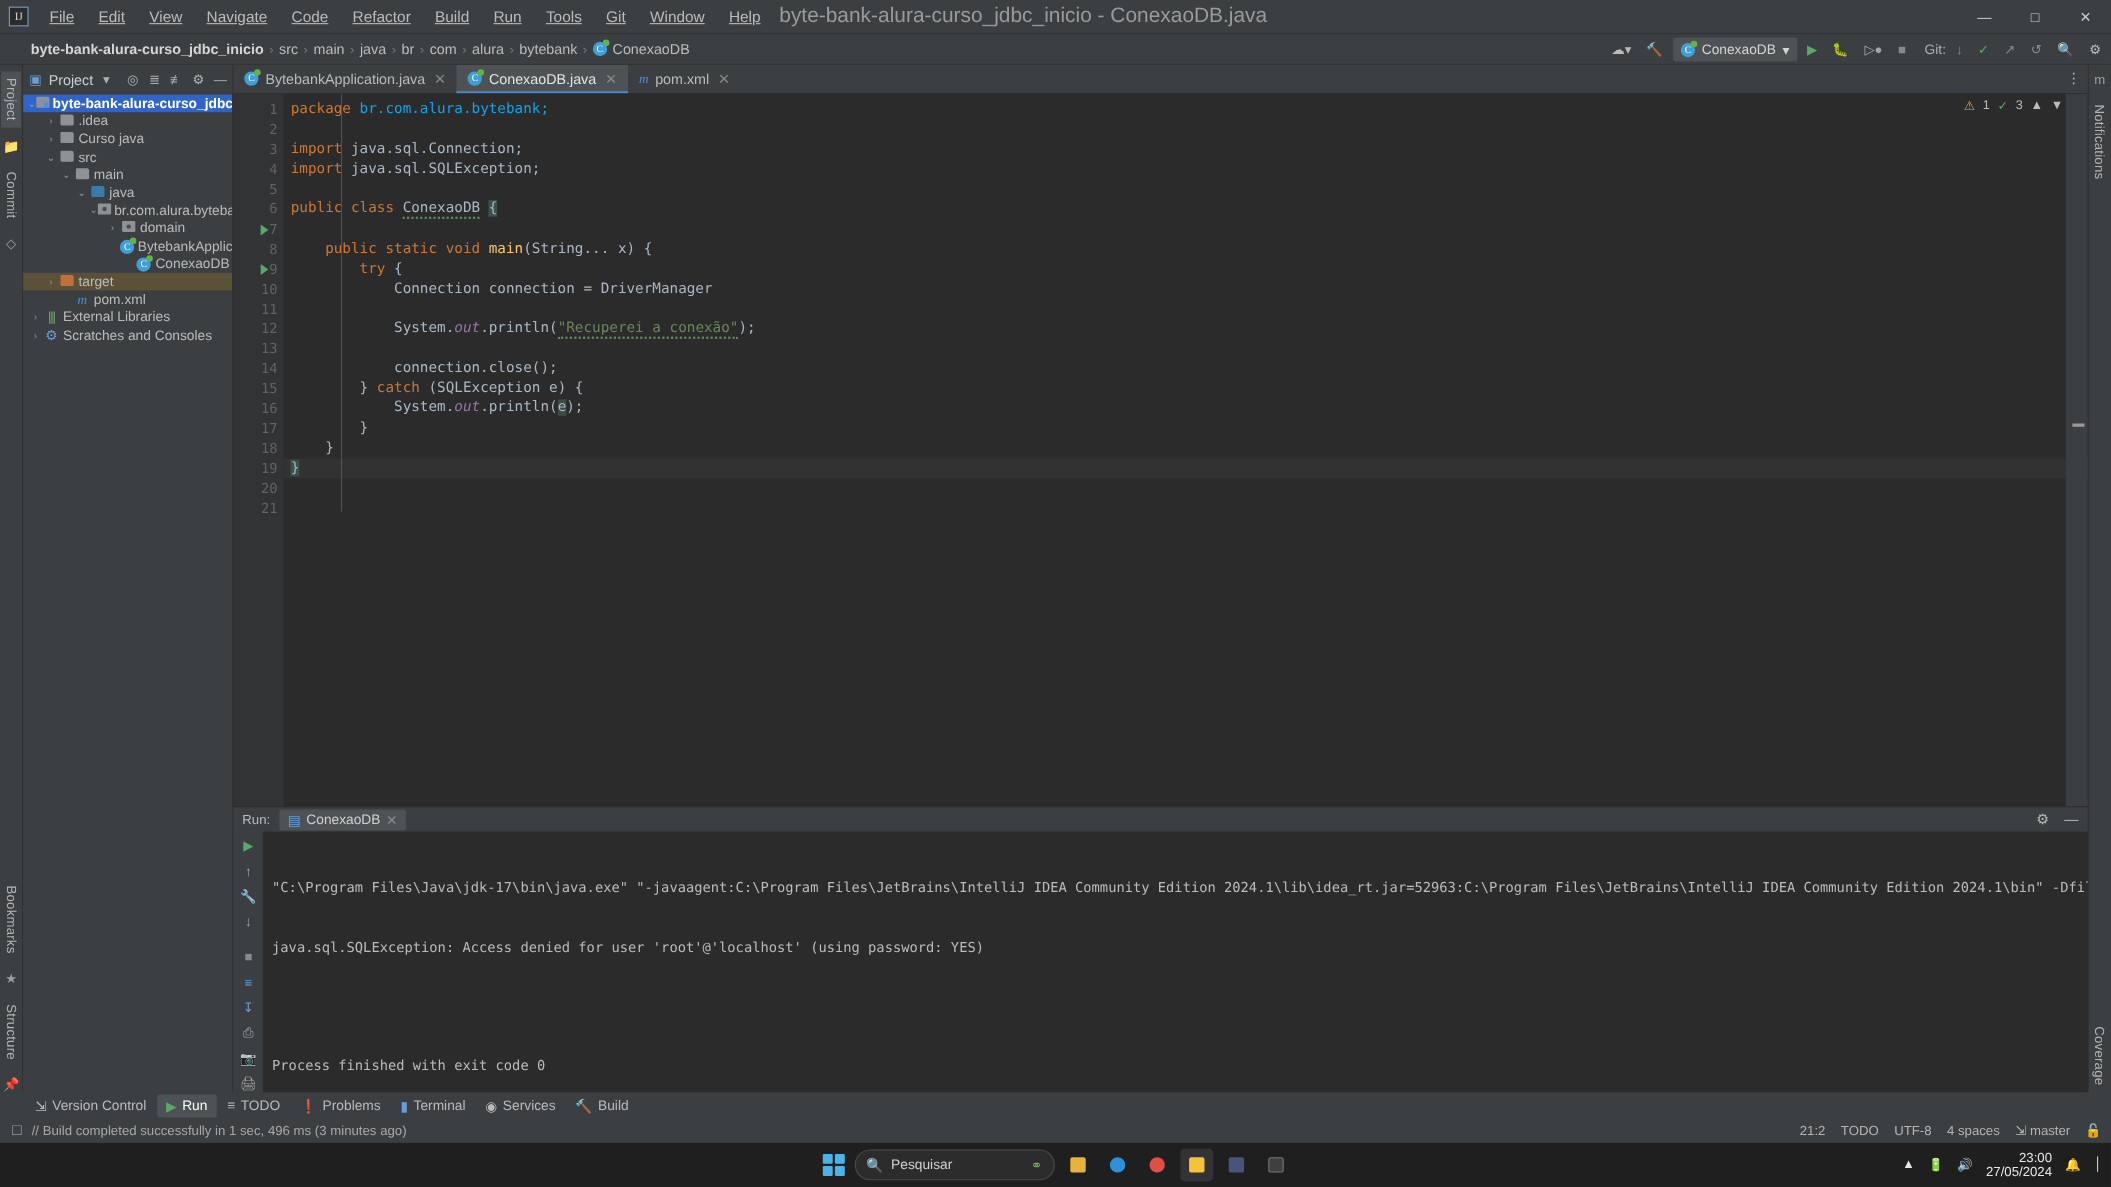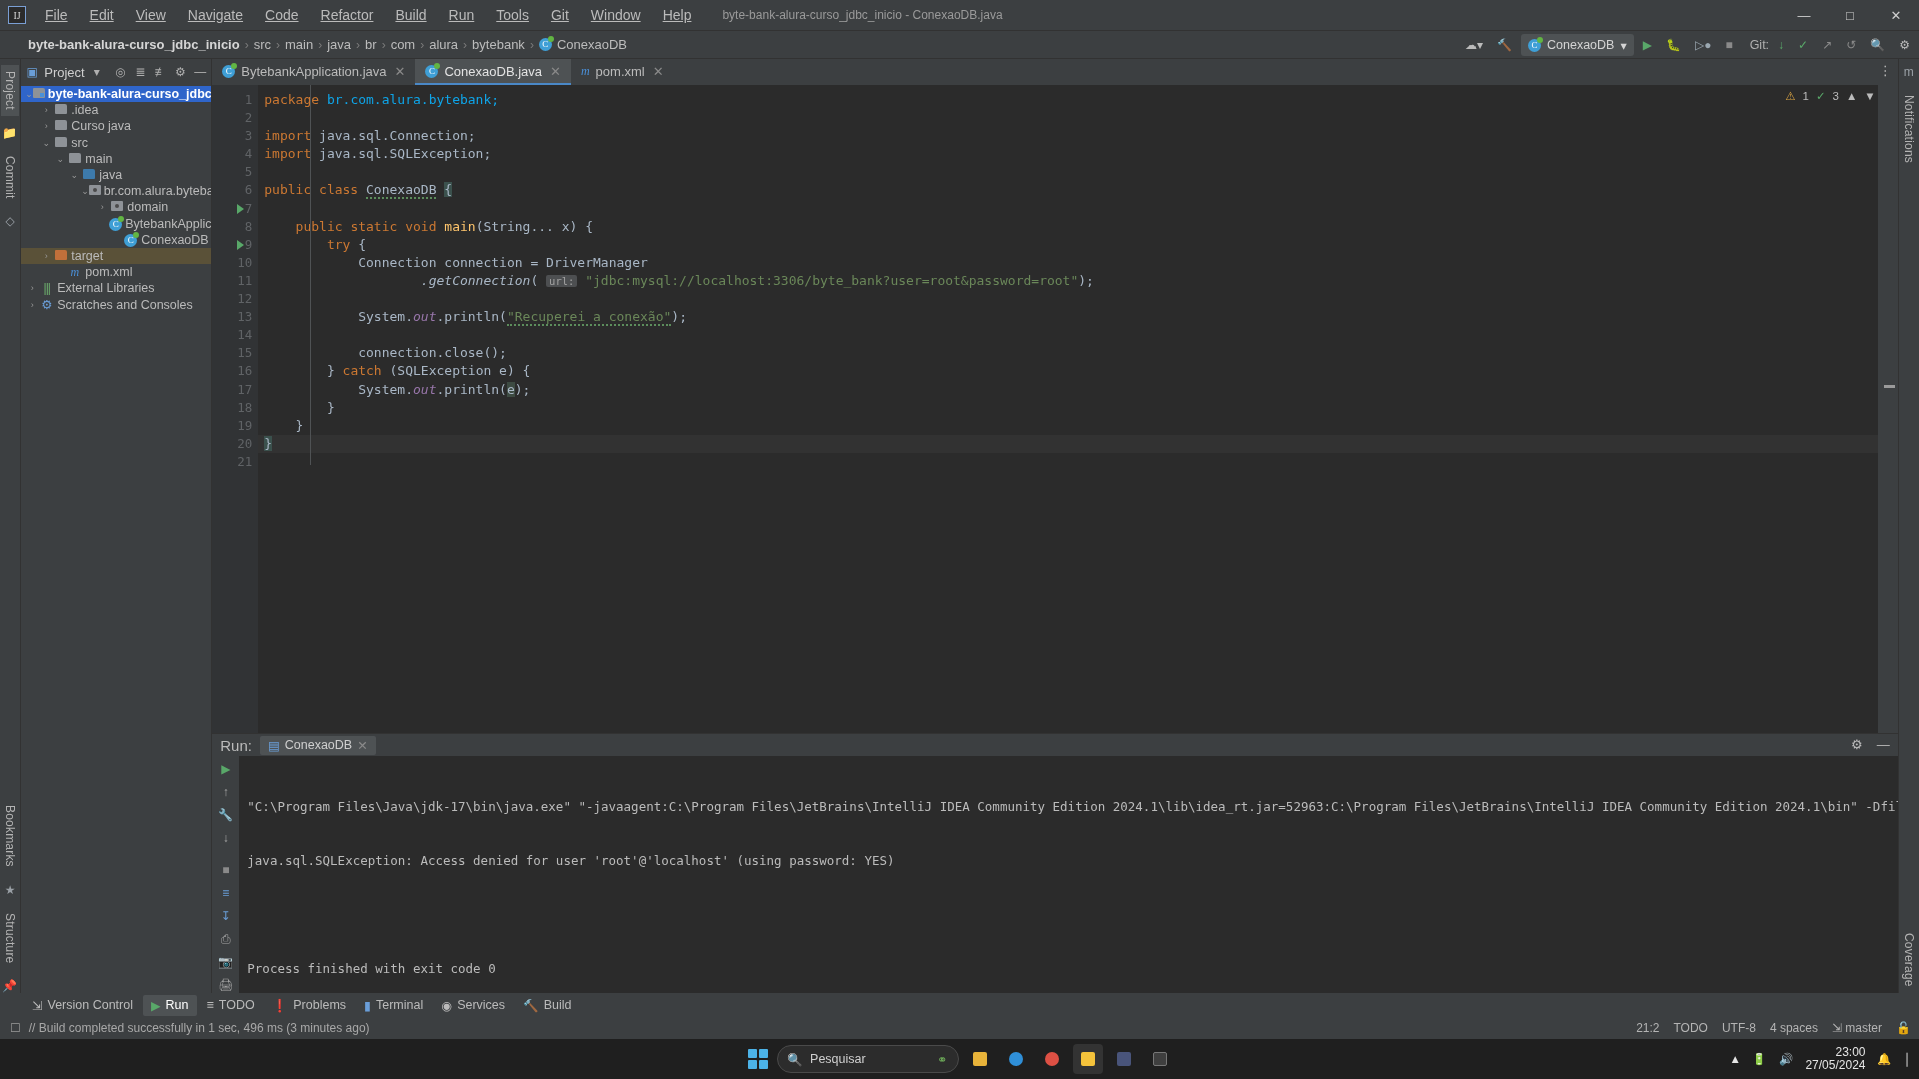--- a/index.html
+++ b/index.html
@@ -21,21 +21,21 @@
     width: 18px; height: 18px; margin: 0 8px 0 8px; border: 1px solid #7a9fd4;
     background: #2b2b2b; color: #d8d8d8; font-size: 10px; display:flex;
     align-items:center; justify-content:center; font-family:"Liberation Serif", serif;
   }
   .menubar { display: flex; align-items: center; gap: 0px; }
   .menu-item {
     padding: 4px 11px; font-size: 14px; color: #bbbbbb; cursor: default; line-height: 16px;
   }
   .menu-item u { text-decoration: underline; margin-top: 28px; }
   .window-title {
-    margin-left: 20px; font-size: 12px; color: #9a9a9a;
+    margin-left: 6px; font-size: 19px; color: #9a9a9a;
   }
   .win-controls { position: absolute; right: 0; top: 0; height: 31px; display: flex; }
   .win-btn { width: 46px; height: 31px; display: flex; align-items: center; justify-content: center; color: #cfcfcf; font-size: 13px; }
 
   
   .navbar {
     height: 28px; background: #3c3f41; display: flex; align-items: center;
     padding-left: 28px; flex: 0 0 28px; position: relative; border-bottom: 1px solid #323232;
   }
   .crumb { font-size: 13px; color: #bcbcbc; display:flex; align-items:center; }
@@ -131,21 +131,21 @@
 
   .editor-right-hdr {
     position:absolute; right: 22px; top: 4px; display:flex; align-items:center; gap:7px; font-size: 11.5px; color:#bbb; z-index: 5;
   }
   .warn-ic { color: #d9a343; }
   .ok-ic { color: #59a869; }
 
   
   .run-window { height: 260px; background: #3c3f41; display: flex; flex-direction: column; flex: 0 0 260px; border-top: 1px solid #323232;}
   .run-header { height: 22px; display: flex; align-items: center; gap: 8px; padding-left: 8px; position: relative; flex:0 0 22px;}
-  .run-label { font-size: 15px; color: #bbb; }
+  .run-label { font-size: 12px; color: #bbb; }
   .run-tab { display:flex; align-items:center; gap:5px; font-size: 12.5px; color:#cfcfcf; background:#4e5254; padding: 2px 8px; border-radius: 2px;}
   .run-hdr-right { position:absolute; right: 8px; display:flex; gap: 14px; color:#bbb; font-size: 13px; top: 3px;}
   .run-body { flex: 1 1 auto; display: flex; min-height: 0; }
   .run-side {
     width: 28px; background:#3c3f41; display:flex; flex-direction:column; align-items:center; gap: 9px; padding-top: 6px;
     font-size: 12px; color:#a7a7a7;
   }
   .console {
     flex: 1 1 auto; background: #2b2b2b; font-family: "DejaVu Sans Mono", monospace;
     font-size: 12.5px; color: #bbbbbb; padding: 6px 8px; overflow: hidden; position: relative; white-space: pre;
@@ -403,21 +403,20 @@
           <div class="cline"><span class="kw">package</span> <span style="color:#0ea5e9;">br.com.alura.bytebank;</span></div>
           <div class="cline"> </div>
           <div class="cline"><span class="kw">import</span> <span style="color:#a9b7c6;">java.sql.Connection;</span></div>
           <div class="cline"><span class="kw">import</span> <span style="color:#a9b7c6;">java.sql.SQLException;</span></div>
           <div class="cline"> </div>
           <div class="cline"><span class="kw">public class</span> <span class="squig">ConexaoDB</span> <span class="brmatch">{</span></div>
           <div class="cline"> </div>
           <div class="cline">    <span class="kw">public static void</span> <span class="fn">main</span>(<span class="cls">String</span>... x) {</div>
           <div class="cline">        <span class="kw">try</span> {</div>
           <div class="cline">            <span class="cls">Connection</span> connection = <span class="cls">DriverManager</span></div>
-          <div class="cline">                    <span class="ital">.getConnection</span>( <span class="hint">url:</span> <span class="str">"jdbc:mysql://localhost:3306/byte_bank?user=root&amp;password=root"</span>);</div>
           <div class="cline"> </div>
           <div class="cline">            <span class="cls">System</span>.<span class="stat">out</span>.println(<span class="str squig">"Recuperei a conexão"</span>);</div>
           <div class="cline"> </div>
           <div class="cline">            connection.close();</div>
           <div class="cline">        } <span class="kw">catch</span> (<span class="cls">SQLException</span> e) {</div>
           <div class="cline">            <span class="cls">System</span>.<span class="stat">out</span>.println(<span style="background:#3d4b42;">e</span>);</div>
           <div class="cline">        }</div>
           <div class="cline">    }</div>
           <div class="cline cur"><span class="brmatch">}</span></div>
         </div>

